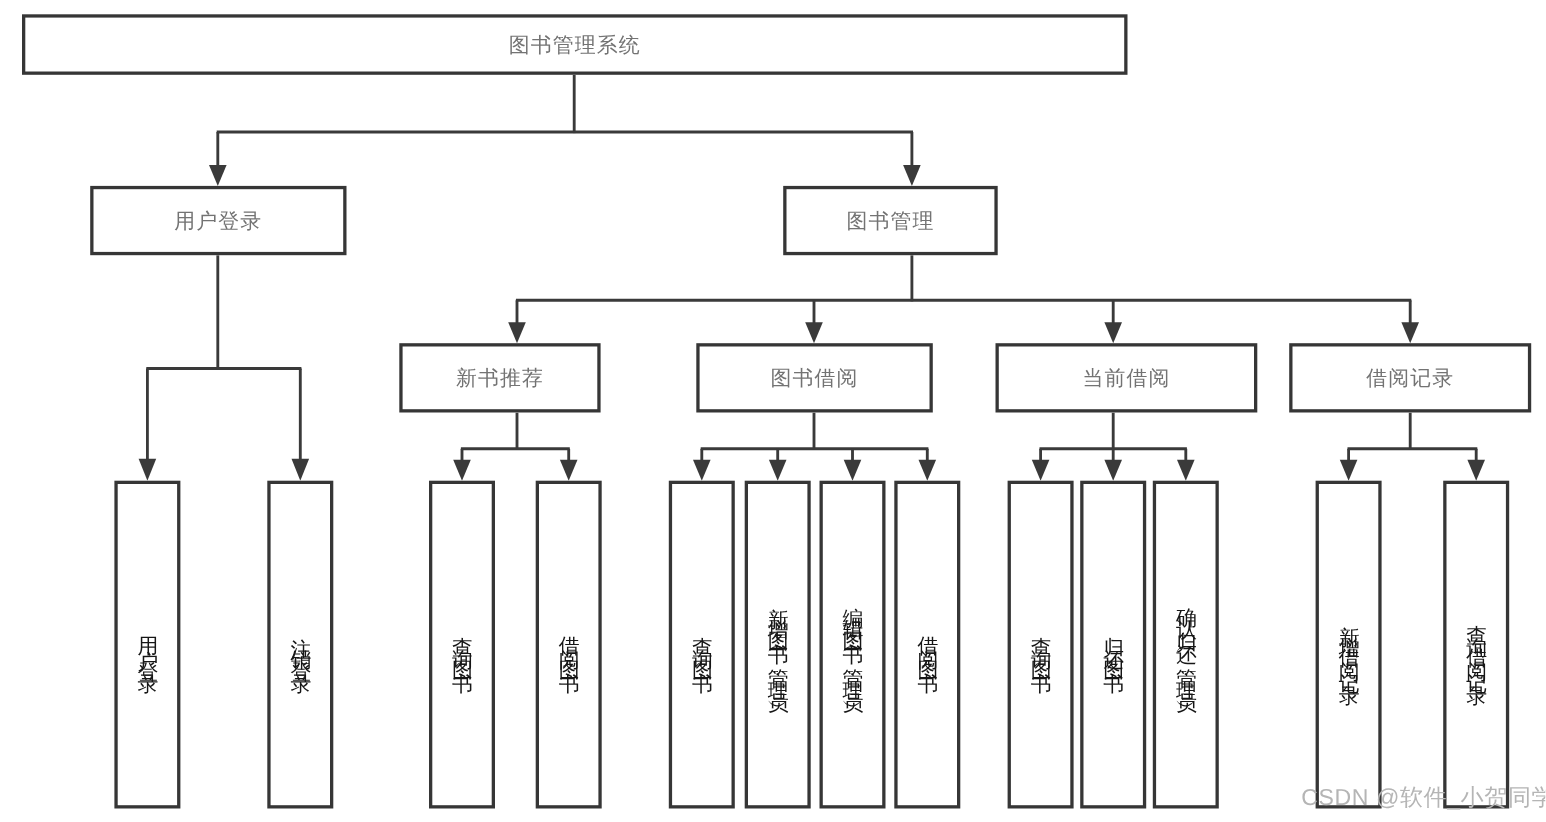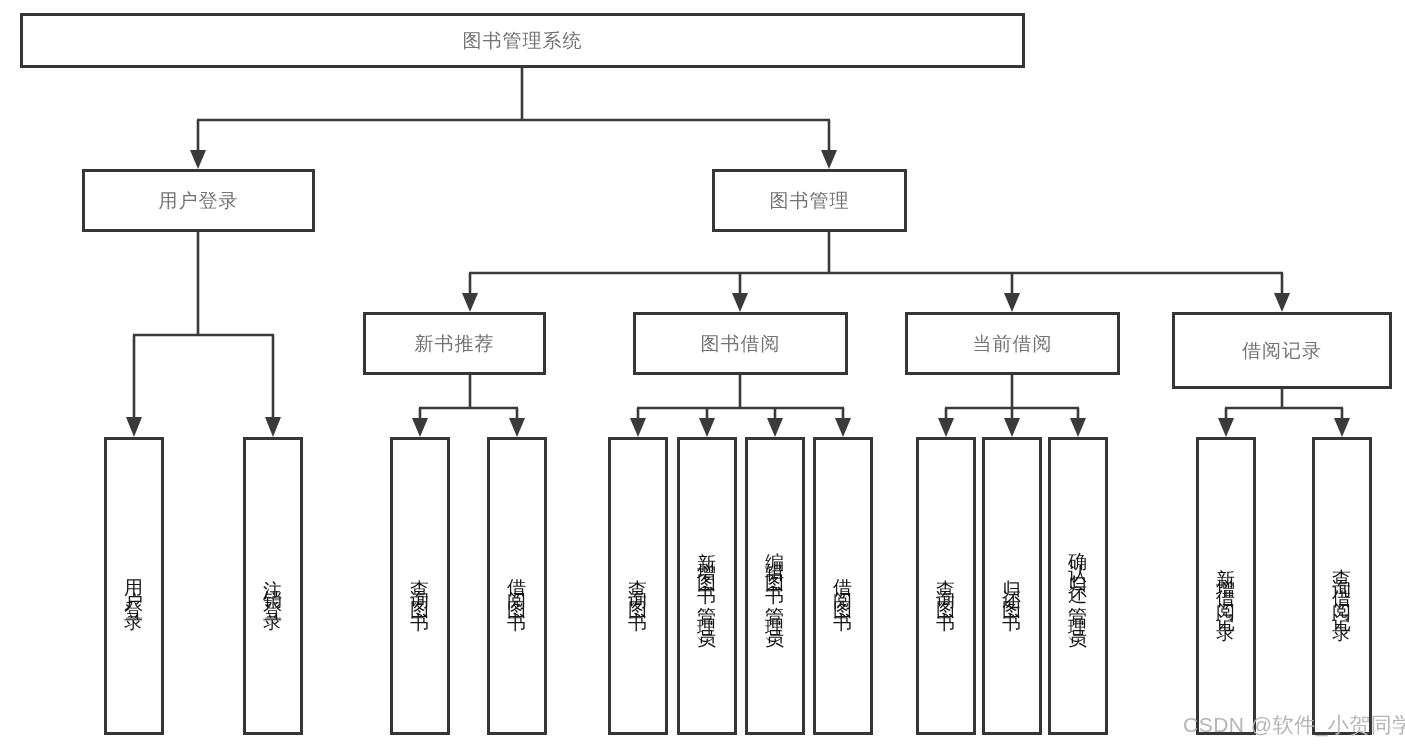--- a/index.html
+++ b/index.html
@@ -109,24 +109,24 @@
   <div class="hbox" style="left:712px;top:169px;width:195px;height:63px">
     <span>图书管理</span>
   </div>
 
   <div class="hbox" style="left:363px;top:312px;width:183px;height:63px">
     <span>新书推荐</span>
   </div>
   <div class="hbox" style="left:633px;top:312px;width:215px;height:63px">
     <span>图书借阅</span>
   </div>
-  <div class="hbox" style="left:905px;top:312px;width:215px;height:63px">
+  <div class="hbox" style="left:905px;top:312px;width:238px;height:63px">
     <span>当前借阅</span>
   </div>
-  <div class="hbox" style="left:1172px;top:312px;width:220px;height:77px">
+  <div class="hbox" style="left:1172px;top:312px;width:220px;height:63px">
     <span>借阅记录</span>
   </div>
 
   <div class="vbox" style="left:104px">
     <span class="vlbl">用户登录</span>
   </div>
   <div class="vbox" style="left:243px">
     <span class="vlbl">注销登录</span>
   </div>
 

